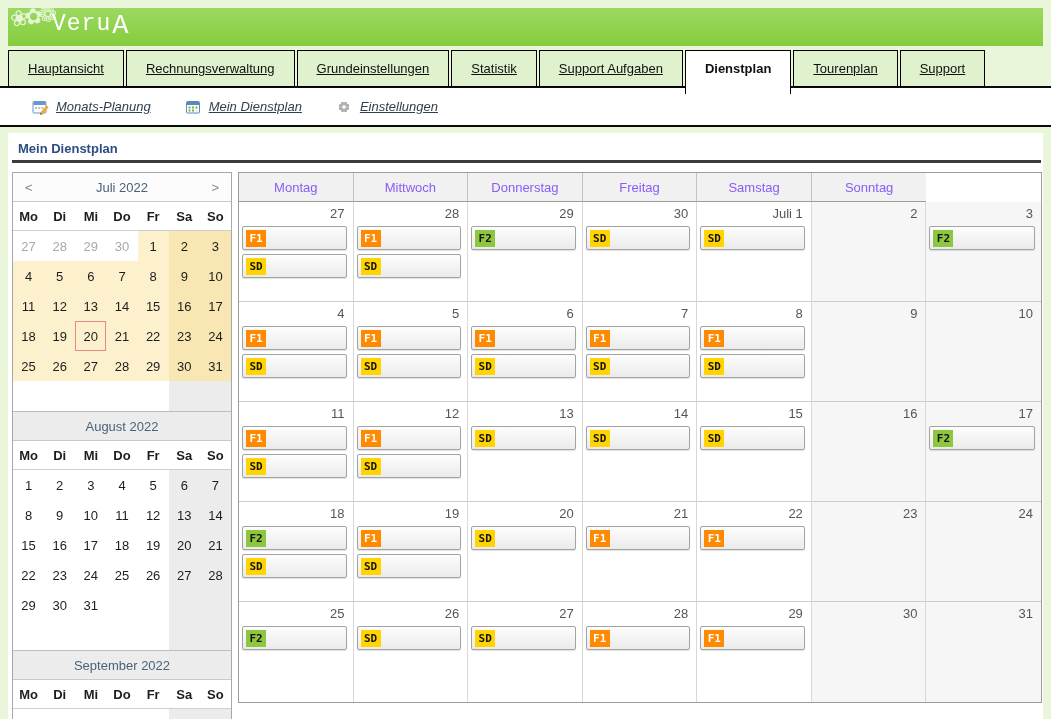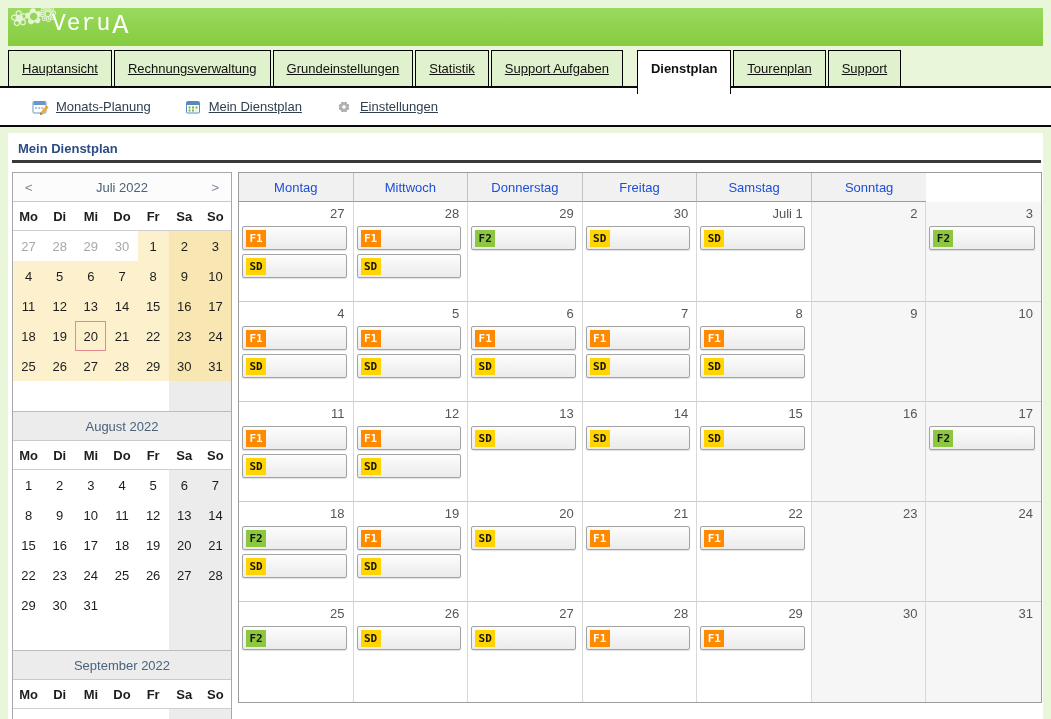--- a/index.html
+++ b/index.html
@@ -25,37 +25,37 @@
   }
   .logo .accent{font-size:27px;position:relative;top:3px;left:1px;}
   
   .tab-bar{
     position:absolute;left:8px;top:50px;width:1035px;height:37px;
     display:flex;gap:2px;align-items:flex-start;z-index:2;
   }
   .tab{
     box-sizing:border-box;height:37px;line-height:35px;
     border:1px solid #000;background:#e0f1cd;
-    padding:0 13px;font-size:13px;color:#111;
+    padding:0 19px;font-size:13px;color:#111;
     text-decoration:underline;cursor:pointer;white-space:nowrap;
   }
   .tab.active{
     background:#ffffff;font-weight:bold;text-decoration:none;
-    height:44px;border-bottom:none;z-index:5;position:relative;margin-left:12px;
+    height:44px;border-bottom:none;z-index:5;position:relative;
   }
   
   .toolbar{
     position:absolute;left:0;top:86px;width:1051px;height:41px;
     box-sizing:border-box;background:#ffffff;
     border-top:2px solid #0a0a0a;border-bottom:2px solid #0a0a0a;
     display:flex;align-items:center;gap:34px;padding-left:32px;z-index:1;
   }
   .tool-item{
     display:flex;align-items:center;gap:7px;cursor:pointer;
-    font-size:13px;color:#31404f;text-decoration:underline;
+    font-size:13px;color:#31404f;text-decoration:underline;font-style:italic;
   }
   .ticon{display:inline-flex;width:17px;height:16px;}
   
   .content{
     position:absolute;left:8px;top:133px;width:1035px;bottom:0;
     background:#ffffff;overflow:hidden;
   }
   .page-title{
     position:absolute;left:10px;top:8px;
     font-size:13px;font-weight:bold;color:#2c4c85;
@@ -93,21 +93,21 @@
   .mc-cell.we{background:#ececec;}
   .mc-cell.sel{box-shadow:inset 0 0 0 1px #e58a8a;}
   
   .main-cal{
     position:absolute;left:230px;top:39px;width:802px;
     border:1px solid #9c9c9c;box-sizing:content-box;background:#fff;
   }
   .cal-row{display:grid;grid-template-columns:repeat(7,1fr);}
   .cal-hcell{
     height:29px;line-height:29px;text-align:center;
-    background:#f1f1f1;color:#1d4ed8;font-size:13px;
+    background:#f1f1f1;color:#8b5cf6;font-size:13px;
     border-right:1px solid #c2c2c2;border-bottom:1px solid #9c9c9c;
     box-sizing:border-box;
   }
   .cal-hcell:last-child{border-right:none;}
   .cal-week .cal-cell{
     height:100px;box-sizing:border-box;position:relative;
     border-right:1px solid #d8d8d8;border-bottom:1px solid #cccccc;
     background:#ffffff;overflow:hidden;
   }
   .cal-week .cal-cell:last-child{border-right:none;}

